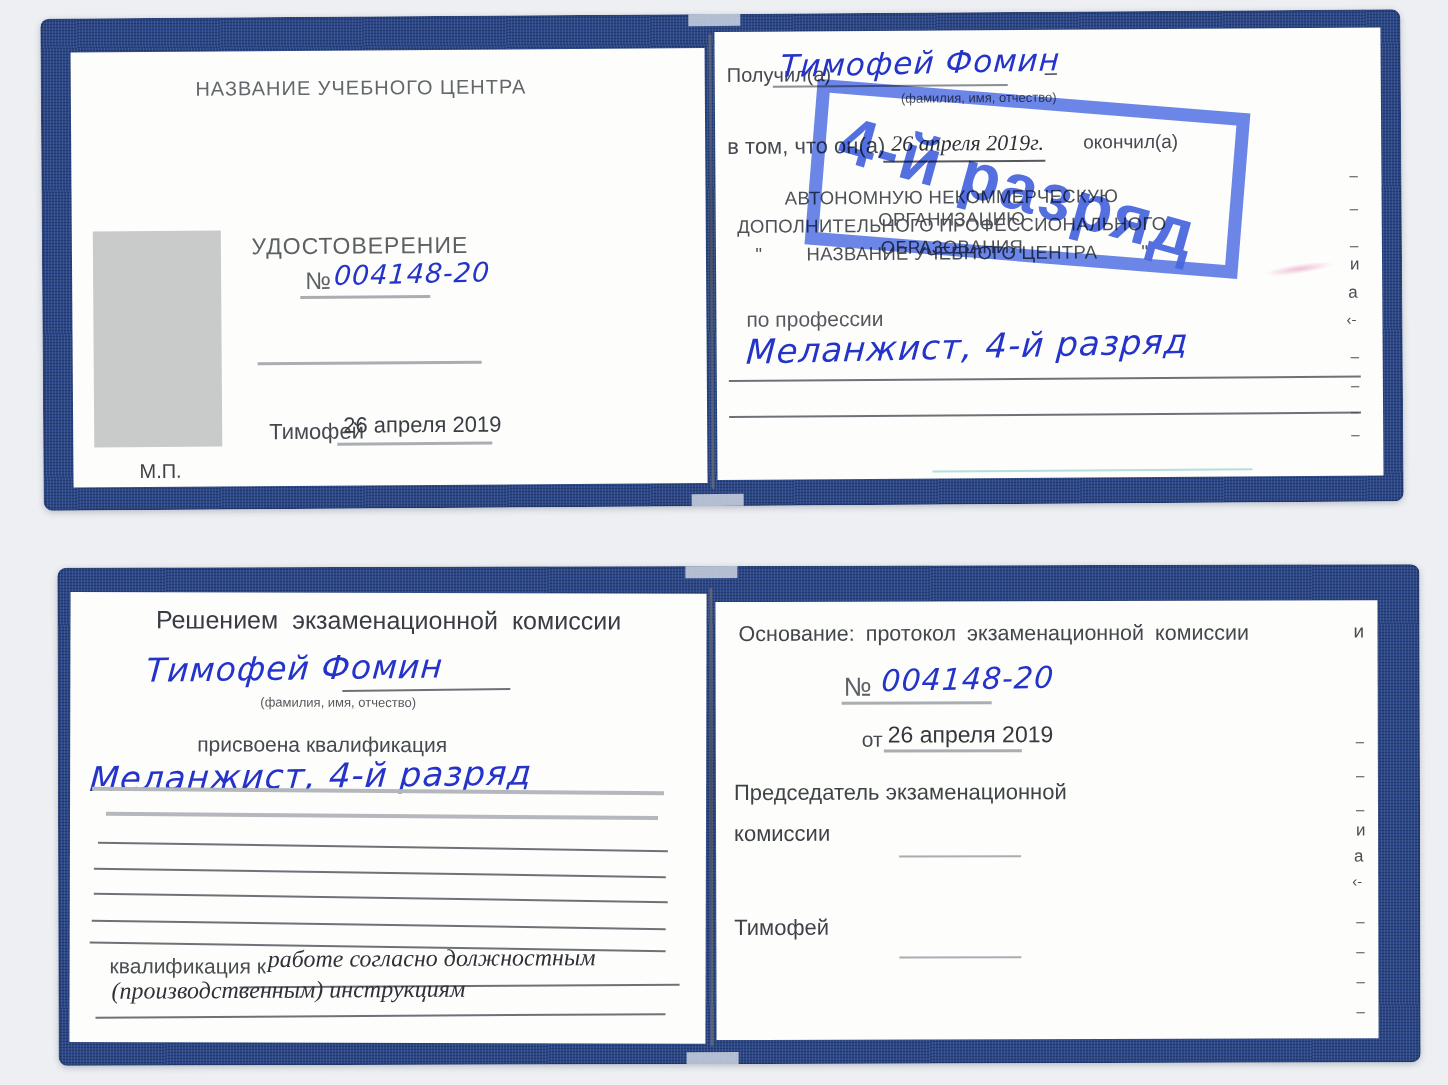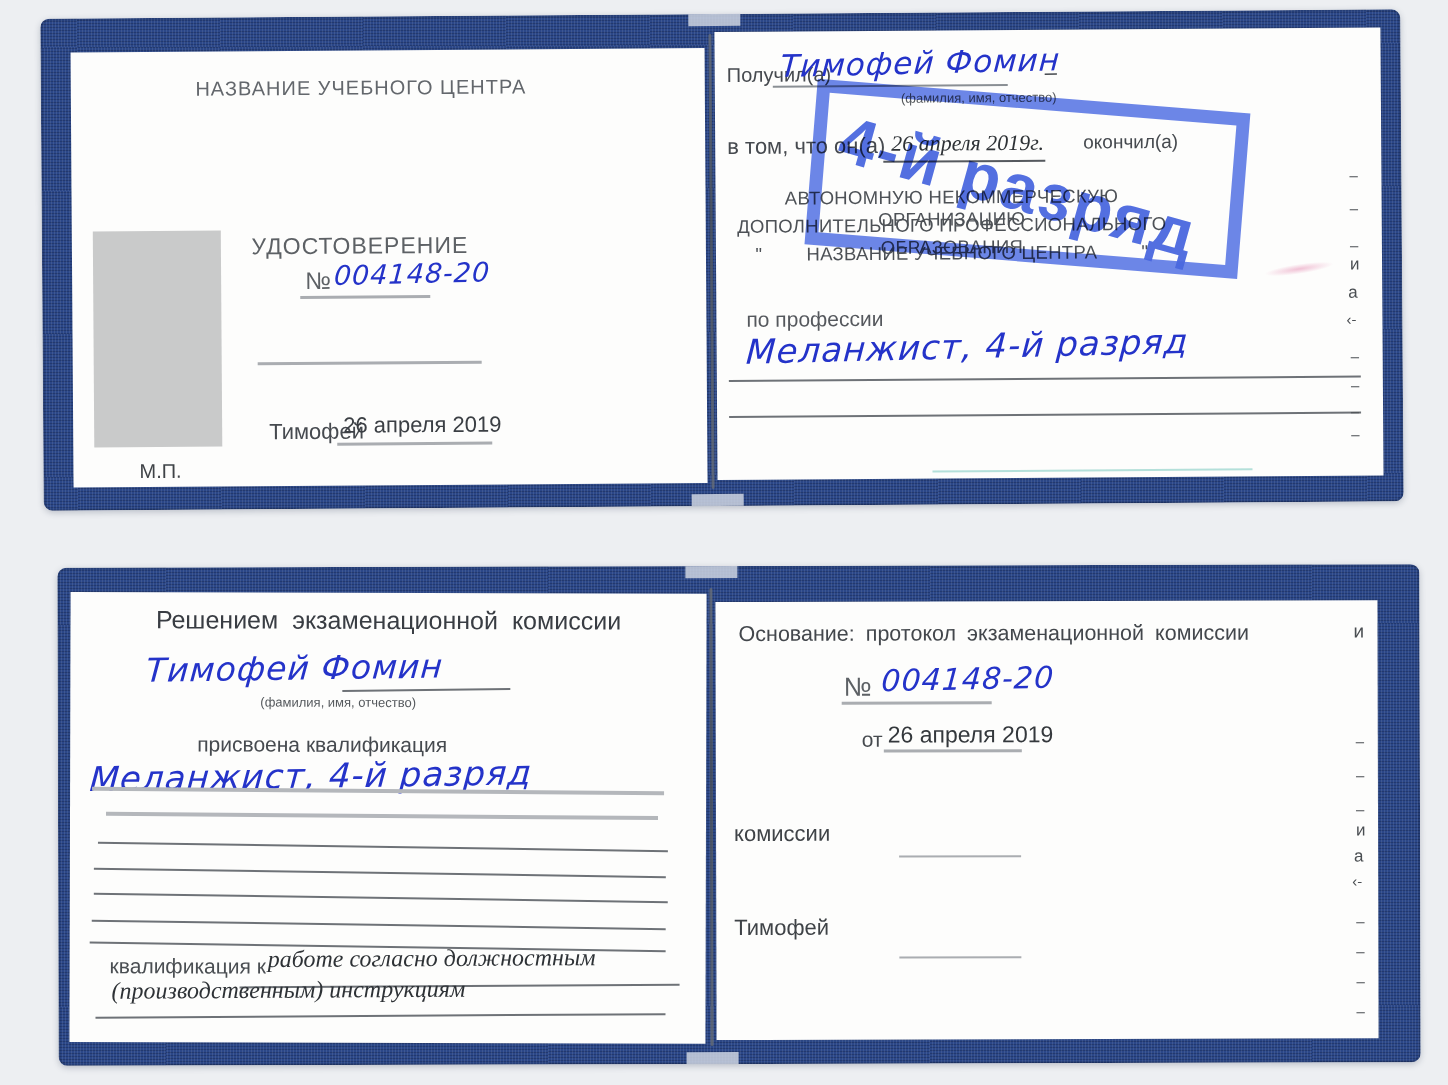--- a/index.html
+++ b/index.html
@@ -138,20 +138,21 @@
 
     <div class="sheet" style="left:658px;top:36px;width:662px;height:438px;">
       <div class="print" style="left:23px;top:20px;font-size:21.5px;word-spacing:5px;color:#43474c;">Основание: протокол экзаменационной комиссии</div>
       <div class="print" style="left:128px;top:70px;font-size:26px;color:#5d6165;">№</div>
       <div class="hand" style="left:166px;top:60px;font-size:30px;">004148-20</div>
       <div class="hline light" style="left:126px;top:100px;width:150px;height:3px;"></div>
       <div class="print" style="left:146px;top:126px;font-size:21px;">от</div>
       <div class="print" style="left:172px;top:120px;font-size:23px;color:#34383c;">26 апреля 2019</div>
       <div class="hline light" style="left:168px;top:148px;width:138px;height:3px;"></div>
 
+      <div class="print" style="left:18px;top:178px;font-size:22px;color:#3f4347;">Председатель экзаменационной</div>
       <div class="print" style="left:18px;top:206px;font-size:22px;color:#3f4347;margin-top:13px;">комиссии</div>
       <div class="hline light" style="left:183px;top:254px;width:122px;"></div>
 
       <div class="print" style="left:18px;top:313px;font-size:22px;color:#3f4347;">Тимофей</div>
       <div class="hline light" style="left:183px;top:355px;width:122px;"></div>
 
       <span class="mark" style="left:638px;top:20px;font-size:19px;">и</span>
       <span class="mark" style="left:640px;top:132px;">–</span>
       <span class="mark" style="left:640px;top:166px;">–</span>
       <span class="mark" style="left:640px;top:200px;">–</span>

